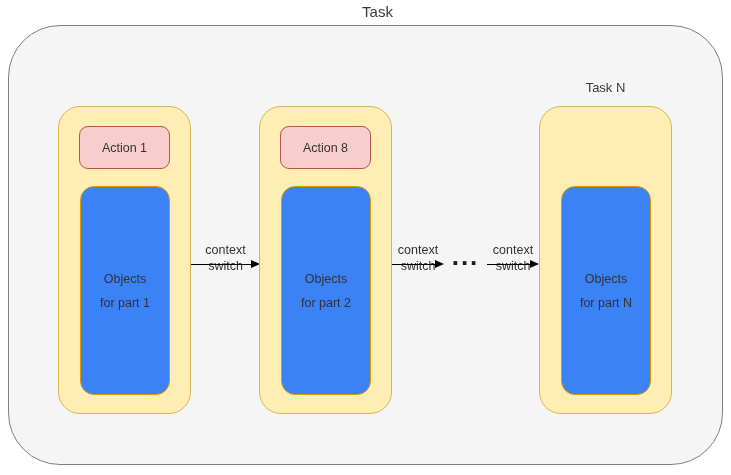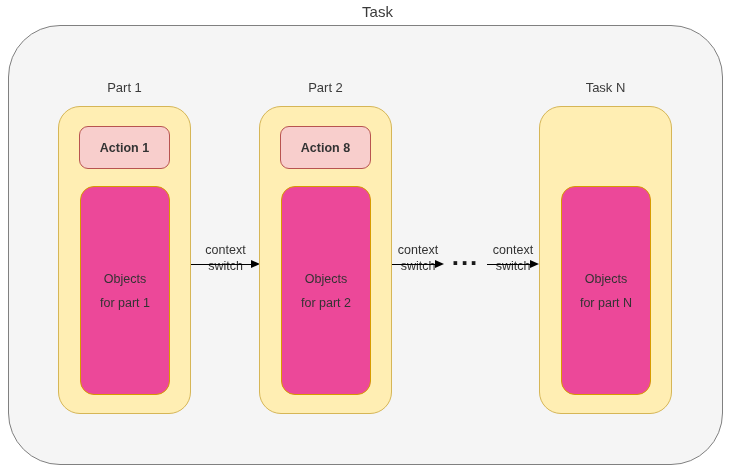--- a/index.html
+++ b/index.html
@@ -76,30 +76,29 @@
     height: 43px;
     box-sizing: border-box;
     background: #f8cecc;
     border: 1px solid #b85450;
     border-radius: 9px;
     display: flex;
     align-items: center;
     justify-content: center;
     font-size: 12.5px;
     color: #333333;
-    font-weight: bold;
   }
   .objects-box {
     position: absolute;
     left: 22px;
     top: 106px;
     width: 90px;
     height: 209px;
     box-sizing: border-box;
-    background: #ec4899;
+    background: #3b82f6;
     border: 1px solid #d79b00;
     border-radius: 14px;
     display: flex;
     flex-direction: column;
     align-items: center;
     justify-content: center;
     font-size: 12.5px;
     color: #333333;
     line-height: 24px;
     text-align: center;
@@ -170,40 +169,38 @@
   }
 </style>
 </head>
 <body>
 
 <div id="task-title">Task</div>
 
 <div id="task-container"></div>
 
 <div class="part-col" id="part-col-1">
-  <div class="part-label">Part 1</div>
   <div class="part-box"></div>
   <div class="action-box">Action 1</div>
   <div class="objects-box">
     <span>Objects</span>
     <span>for part 1</span>
   </div>
 </div>
 
 <div class="switch-group" id="switch-group-1">
   <div class="switch-label">context</div>
   <div class="switch-label" style="top:16px">switch</div>
   <div class="arrow">
     <div class="shaft"></div>
     <div class="head"></div>
   </div>
 </div>
 
 <div class="part-col" id="part-col-2">
-  <div class="part-label">Part 2</div>
   <div class="part-box"></div>
   <div class="action-box">Action 8</div>
   <div class="objects-box">
     <span>Objects</span>
     <span>for part 2</span>
   </div>
 </div>
 
 <div class="switch-group" id="switch-group-2">
   <div class="switch-label">context</div>

